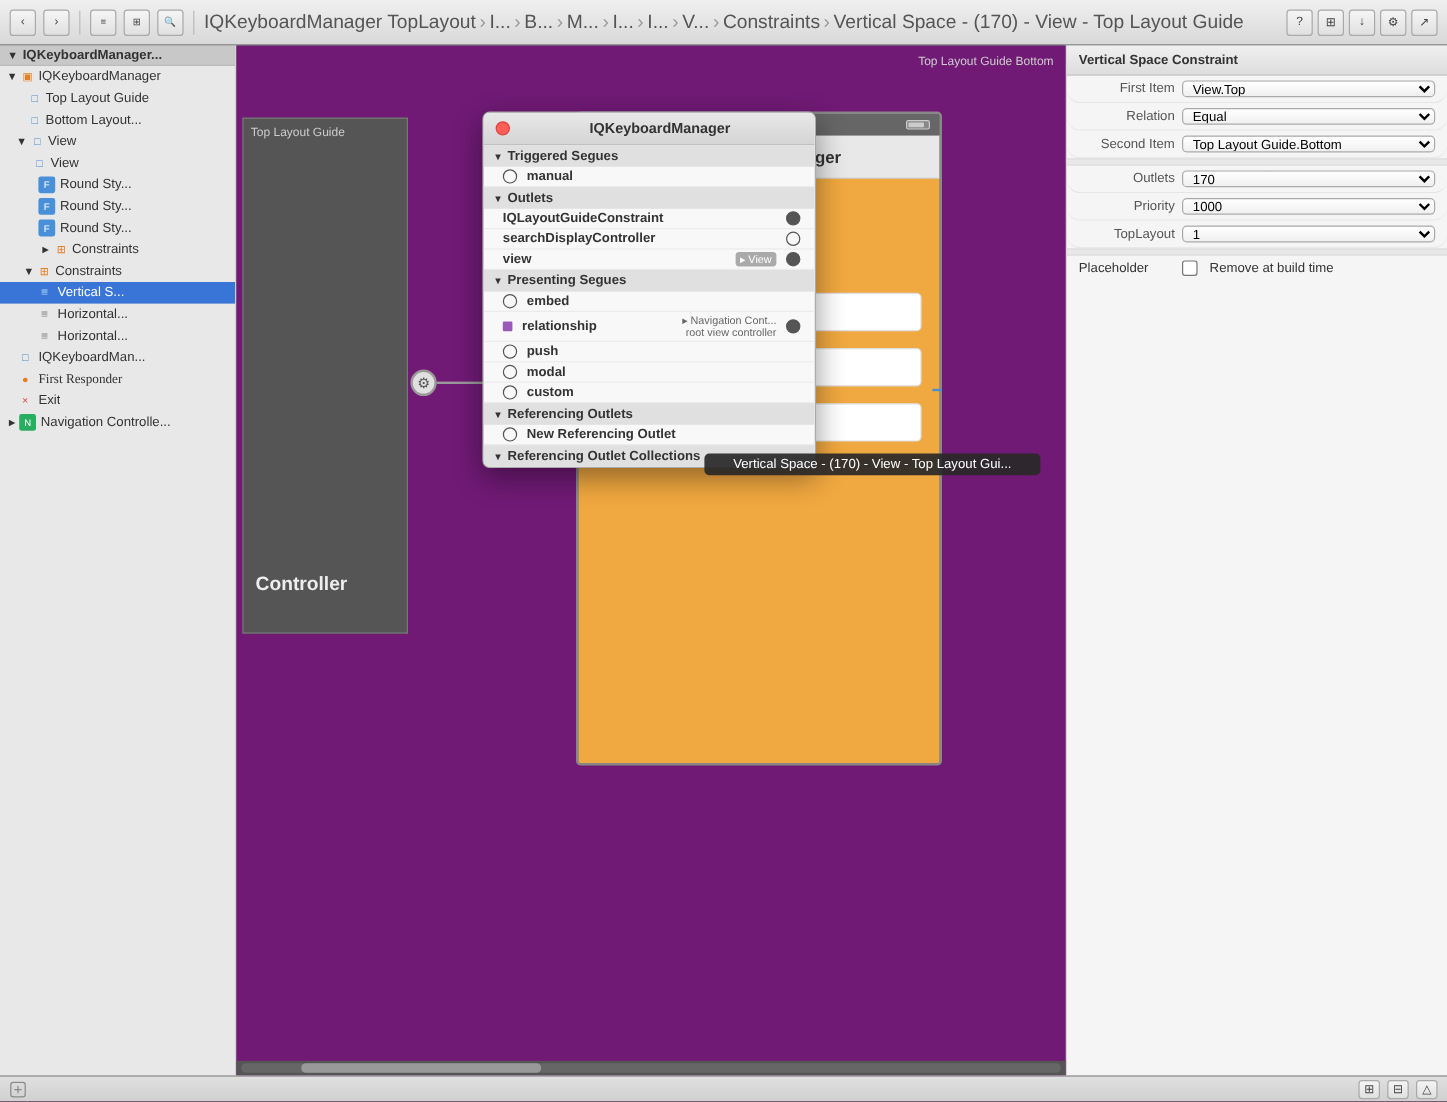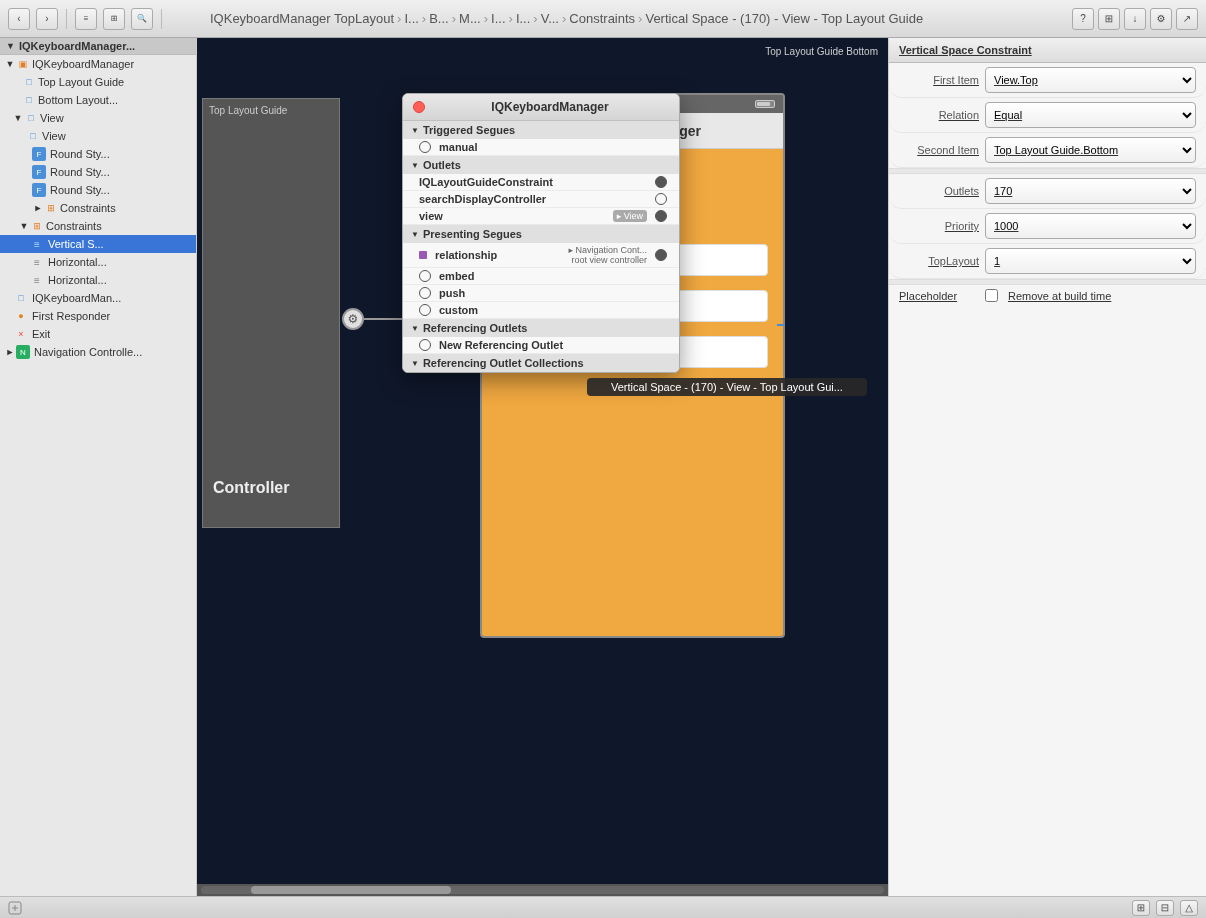--- a/index.html
+++ b/index.html
@@ -19,23 +19,22 @@
       width: 22px; height: 22px;
       background: linear-gradient(to bottom, #f5f5f5, #e0e0e0);
       border: 1px solid #aaa;
       border-radius: 3px;
       cursor: pointer;
       display: flex; align-items: center; justify-content: center;
       font-size: 10px; color: #444;
     }
     .breadcrumb {
       display: flex; align-items: center; gap: 2px;
-      font-size: 13px; color: #333;
+      font-size: 16px; color: #333;
       flex: 1;
-      margin-left: 40px;
     }
     .breadcrumb span { color: #555; }
     .breadcrumb .sep { color: #999; margin: 0 1px; }
     .toolbar-right { display: flex; gap: 4px; margin-left: auto; }
 
     
     .main-layout {
       display: flex;
       height: calc(918px - 38px - 22px);
     }
@@ -57,32 +56,31 @@
       overflow: hidden;
     }
     .sidebar-item.selected { background: #3875d7; color: white; }
     .sidebar-item .arrow { width: 12px; text-align: center; font-size: 9px; }
     .sidebar-item .icon { width: 14px; height: 14px; margin-right: 2px; display: inline-flex; align-items: center; justify-content: center; font-size: 9px; }
     .sidebar-item .label { overflow: hidden; text-overflow: ellipsis; }
 
     
     .canvas {
       flex: 1;
-      background: #0f172a;
+      background: #701a75;
       position: relative;
       overflow: hidden;
     }
 
     
     .right-panel {
       width: 318px;
       background: #f5f5f5;
       border-left: 1px solid #ccc;
       padding: 0;
-      text-decoration: underline;
     }
     .panel-title {
       background: linear-gradient(to bottom, #f0f0f0, #ddd);
       border-bottom: 1px solid #bbb;
       padding: 6px 10px;
       font-weight: bold;
       font-size: 11px;
     }
     .panel-row {
       display: flex;
@@ -94,21 +92,21 @@
     }
     .panel-label {
       width: 80px;
       text-align: right;
       color: #555;
       font-size: 11px;
       flex-shrink: 0;
     }
     .panel-select {
       flex: 1;
-      height: 26px;
+      height: 14px;
       border: 1px solid #aaa;
       border-radius: 4px;
       background: linear-gradient(to bottom, #fff, #f0f0f0);
       font-size: 11px;
       padding: 0 4px;
       cursor: pointer;
     }
     .panel-checkbox-row {
       display: flex;
       align-items: center;
@@ -388,21 +386,21 @@
       <span class="icon" style="color:#888;font-size:10px;">≡</span>
       <span class="label" style="margin-left:2px;">Horizontal...</span>
     </div>
 
     <div class="sidebar-item" style="padding-left:14px;">
       <span class="icon icon-blue">□</span>
       <span class="label" style="margin-left:2px;">IQKeyboardMan...</span>
     </div>
     <div class="sidebar-item" style="padding-left:14px;">
       <span class="icon" style="color:#e67e22;">●</span>
-      <span class="label" style="margin-left:2px;">First Responder</span>
+      <span class="label" style="margin-left:2px;font-family:Liberation Serif, serif;">First Responder</span>
     </div>
     <div class="sidebar-item" style="padding-left:14px;">
       <span class="icon icon-red">×</span>
       <span class="label" style="margin-left:2px;">Exit</span>
     </div>
 
     <div class="sidebar-item" style="padding-left:4px;">
       <span class="arrow">►</span>
       <span class="icon" style="background:#27ae60;color:white;border-radius:2px;padding:1px 2px;font-size:8px;">N</span>
       <span class="label" style="margin-left:2px;">Navigation Controlle...</span>
@@ -503,35 +501,39 @@
         <span class="row-label">view</span>
         <span class="view-badge">▸ View</span>
         <div class="circle filled"></div>
       </div>
 
       <div class="popup-section">
         <span class="tri">▼</span>
         <span>Presenting Segues</span>
       </div>
       <div class="popup-row">
+        <div class="circle"></div>
+        <span class="row-label">embed</span>
+      </div>
+      <div class="popup-row">
         <div style="width:8px;height:8px;background:#9b59b6;border-radius:1px;flex-shrink:0;"></div>
         <span class="row-label">relationship</span>
         <div style="display:flex;flex-direction:column;align-items:flex-end;font-size:9px;color:#666;">
           <span>▸ Navigation Cont...</span>
           <span>root view controller</span>
         </div>
         <div class="circle filled"></div>
       </div>
       <div class="popup-row">
         <div class="circle"></div>
-        <span class="row-label">embed</span>
+        <span class="row-label">push</span>
       </div>
       <div class="popup-row">
         <div class="circle"></div>
-        <span class="row-label">push</span>
+        <span class="row-label">modal</span>
       </div>
       <div class="popup-row">
         <div class="circle"></div>
         <span class="row-label">custom</span>
       </div>
 
       <div class="popup-section">
         <span class="tri">▼</span>
         <span>Referencing Outlets</span>
       </div>

